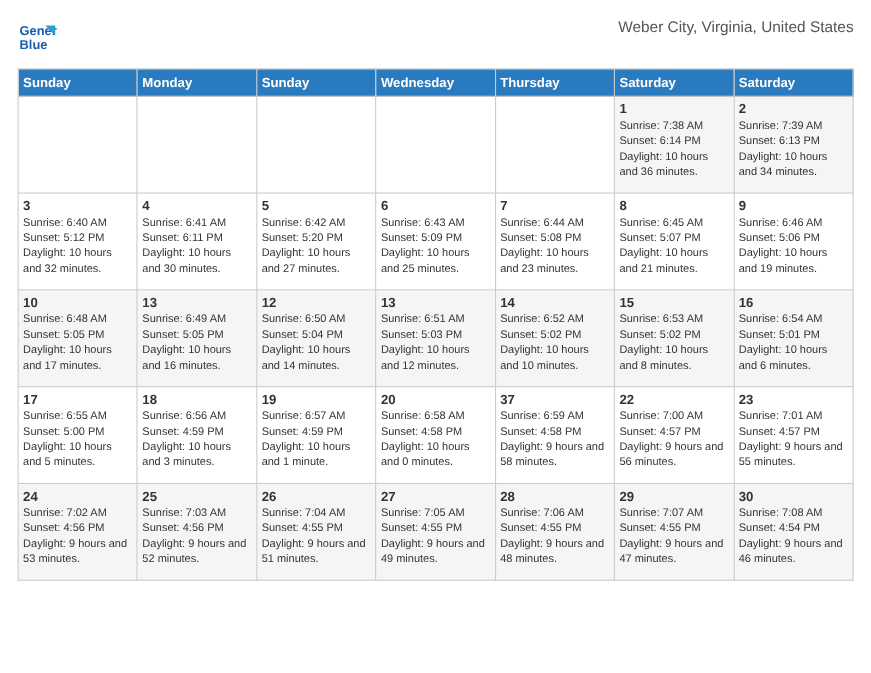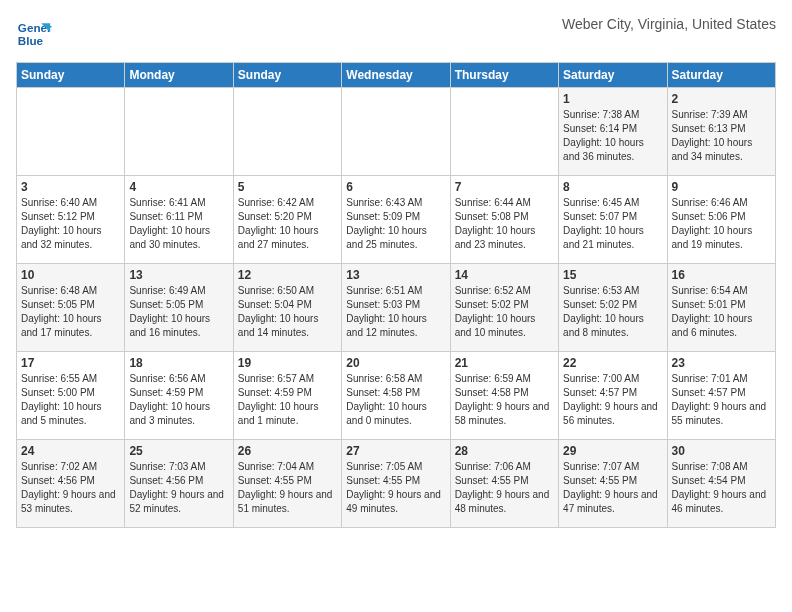--- a/index.html
+++ b/index.html
@@ -235,21 +235,21 @@
 Sunset: 4:59 PM
 Daylight: 10 hours and 1 minute.</div>
         </td>
         <td>
           <div class="day-number">20</div>
           <div class="day-info" style="white-space: pre-line;">Sunrise: 6:58 AM
 Sunset: 4:58 PM
 Daylight: 10 hours and 0 minutes.</div>
         </td>
         <td>
-          <div class="day-number">21</div>
+          <div class="day-number">37</div>
           <div class="day-info" style="white-space: pre-line;">Sunrise: 6:59 AM
 Sunset: 4:58 PM
 Daylight: 9 hours and 58 minutes.</div>
         </td>
         <td>
           <div class="day-number">22</div>
           <div class="day-info" style="white-space: pre-line;">Sunrise: 7:00 AM
 Sunset: 4:57 PM
 Daylight: 9 hours and 56 minutes.</div>
         </td>

